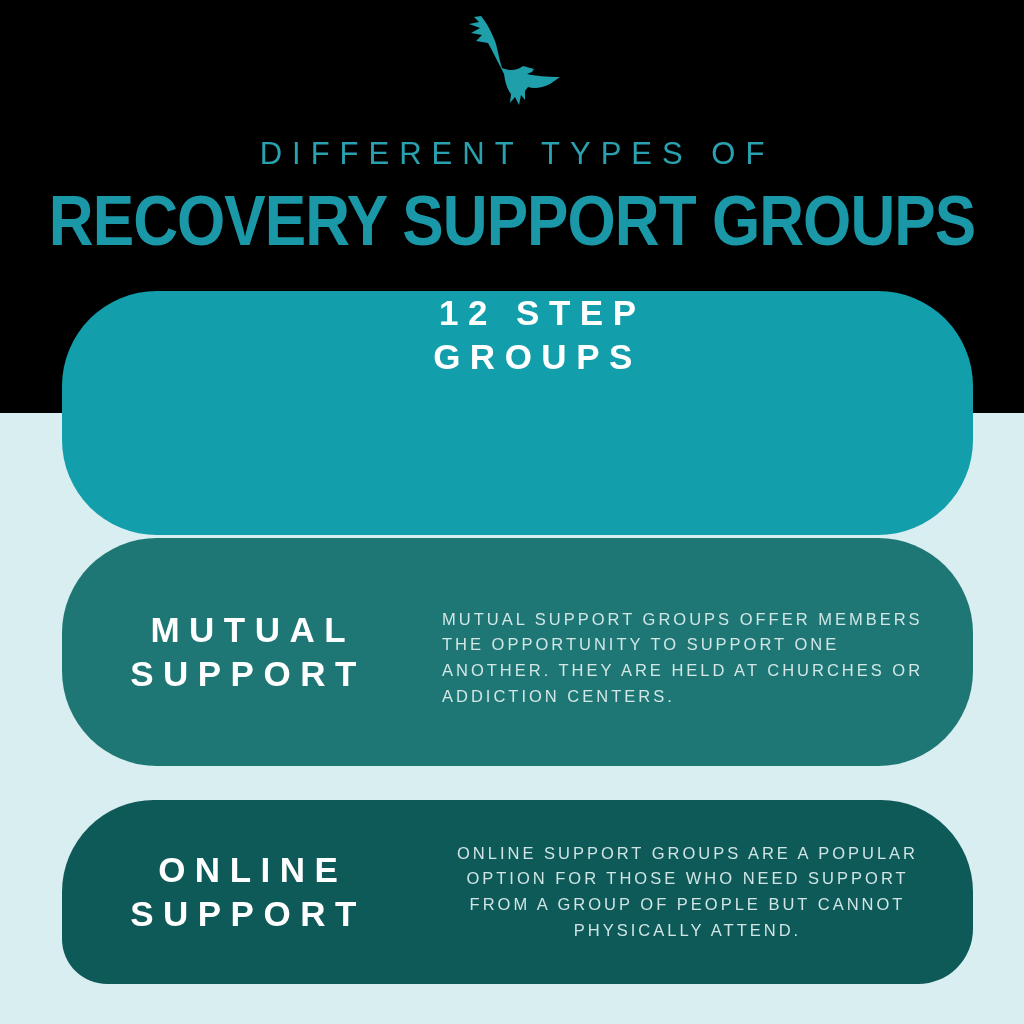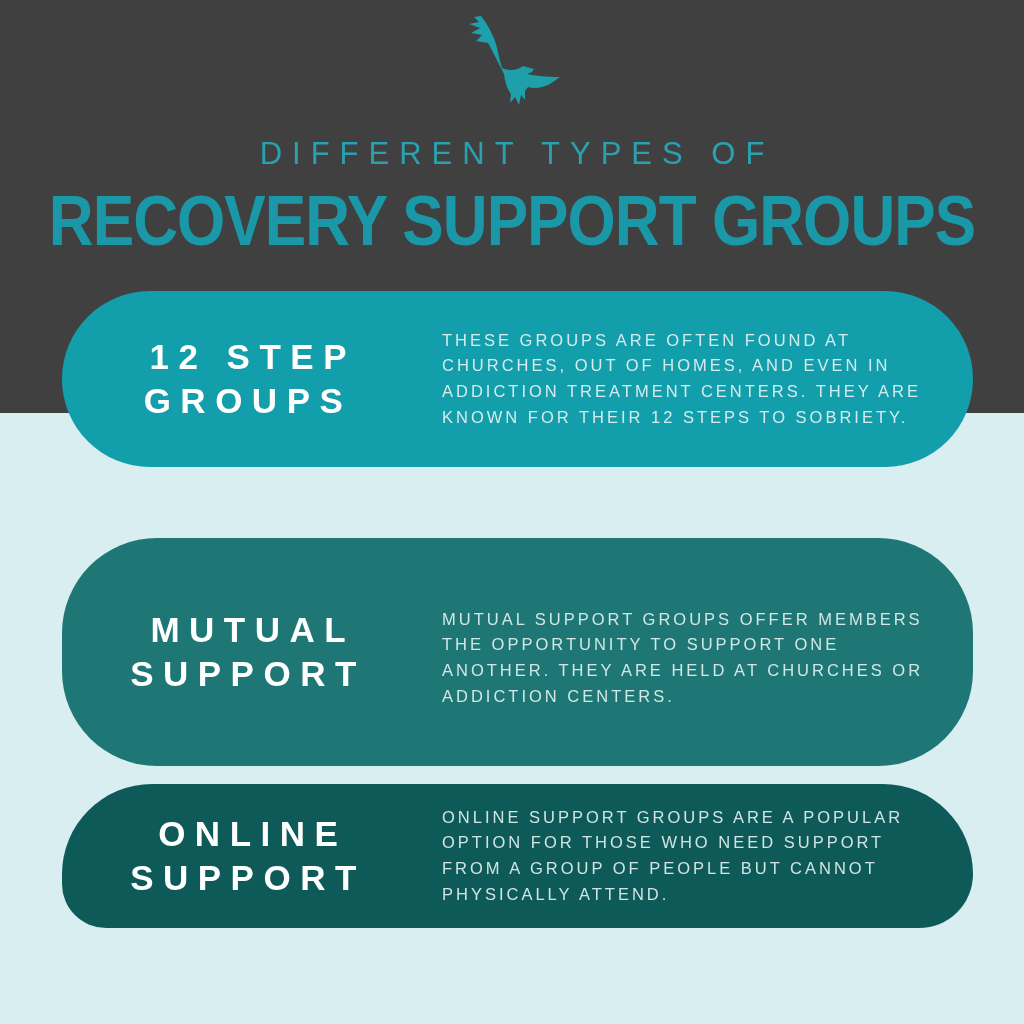--- a/index.html
+++ b/index.html
@@ -1,19 +1,19 @@
 <!DOCTYPE html>
 <html><head>
 <meta charset="utf-8">
 <style>
   html,body{margin:0;padding:0;}
   body{width:1024px;height:1024px;background:#ffffff;}
   .poster{
     position:relative;width:1024px;height:1024px;overflow:hidden;
-    background:#404040;
+    background:#000000;
     font-family:"Liberation Sans", sans-serif;
   }
   .bg-bottom{
     position:absolute;left:0;right:0;top:413px;bottom:0;
   }
   .bird{
     position:absolute;left:462px;top:16px;width:104px;height:96px;
   }
   .subtitle{
     position:absolute;left:0;right:0;top:136px;
@@ -28,23 +28,23 @@
     font-size:64px;font-weight:800;letter-spacing:-1px;
     transform:scale(0.97,1.1);transform-origin:512px 0;
     white-space:nowrap;
   }
   .card{
     position:absolute;left:62px;width:911px;
     display:flex;align-items:center;
     border-radius:95px;
     color:#ffffff;
   }
-  .card-1{top:291px;height:176px;}
+  .card-1{top:291px;height:244px;flex-direction:column;}
   .card-2{top:538px;height:228px;}
-  .card-3{top:784px;height:144px;border-radius:92px 92px 55px 45px;}
+  .card-3{top:800px;height:184px;border-radius:92px 92px 55px 45px;}
   .card-heading{
     width:292px;margin-left:40px;flex:0 0 auto;
     text-align:center;
     font-size:35px;font-weight:700;letter-spacing:9.5px;
     text-indent:9.5px;
     line-height:1.25;
     white-space:pre-line;
     color:#ffffff;
   }
   .card-body{
@@ -78,37 +78,33 @@
              L12,25 L18,19 L7,17 L16,12 L5,8 L15,6 L10,1 Z" fill="#1f9faa"></path>
   </svg>
 
   <div class="subtitle" style="color: rgb(41, 161, 175);">DIFFERENT TYPES OF</div>
 
   <div class="title" style="color: rgb(26, 152, 168);">RECOVERY SUPPORT GROUPS</div>
 
   <div class="card card-1" style="background-color: rgb(18, 159, 171);">
     <div class="card-heading" style="color: rgb(255, 255, 255);">12 STEP
 GROUPS</div>
-    <div class="card-body" style="color: rgb(213, 235, 237);">THESE GROUPS ARE OFTEN FOUND AT
-CHURCHES, OUT OF HOMES, AND EVEN IN
-ADDICTION TREATMENT CENTERS. THEY ARE
-KNOWN FOR THEIR 12 STEPS TO SOBRIETY.</div>
   </div>
 
   <div class="card card-2" style="background-color: rgb(30, 119, 117);">
     <div class="card-heading" style="color: rgb(255, 255, 255);">MUTUAL
 SUPPORT</div>
     <div class="card-body" style="color: rgb(210, 231, 230); margin-top: 12px;">MUTUAL SUPPORT GROUPS OFFER MEMBERS
 THE OPPORTUNITY TO SUPPORT ONE
 ANOTHER. THEY ARE HELD AT CHURCHES OR
 ADDICTION CENTERS.</div>
   </div>
 
   <div class="card card-3" style="background-color: rgb(14, 90, 89);">
     <div class="card-heading" style="color: rgb(255, 255, 255);">ONLINE
 SUPPORT</div>
-    <div class="card-body" style="color: rgb(208, 229, 228);">ONLINE SUPPORT GROUPS ARE A POPULAR
+    <div class="card-body" style="color: rgb(208, 229, 228); text-align: center;">ONLINE SUPPORT GROUPS ARE A POPULAR
 OPTION FOR THOSE WHO NEED SUPPORT
 FROM A GROUP OF PEOPLE BUT CANNOT
 PHYSICALLY ATTEND.</div>
   </div>
 
 </div>
 
 </body></html>

